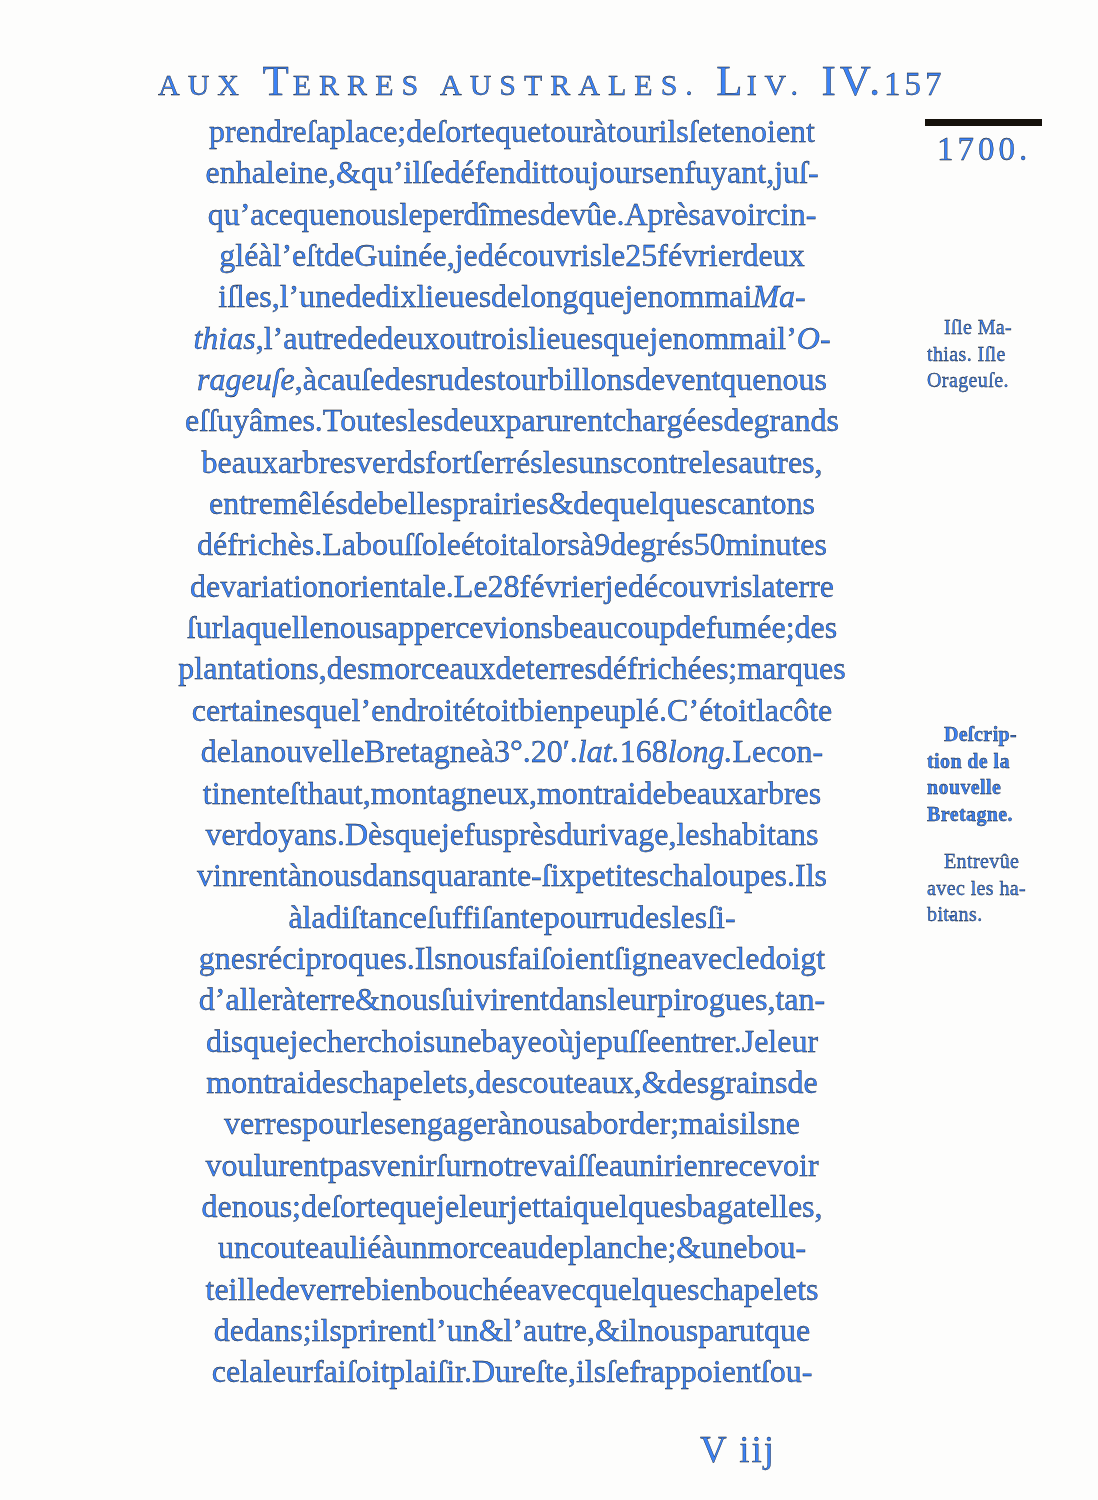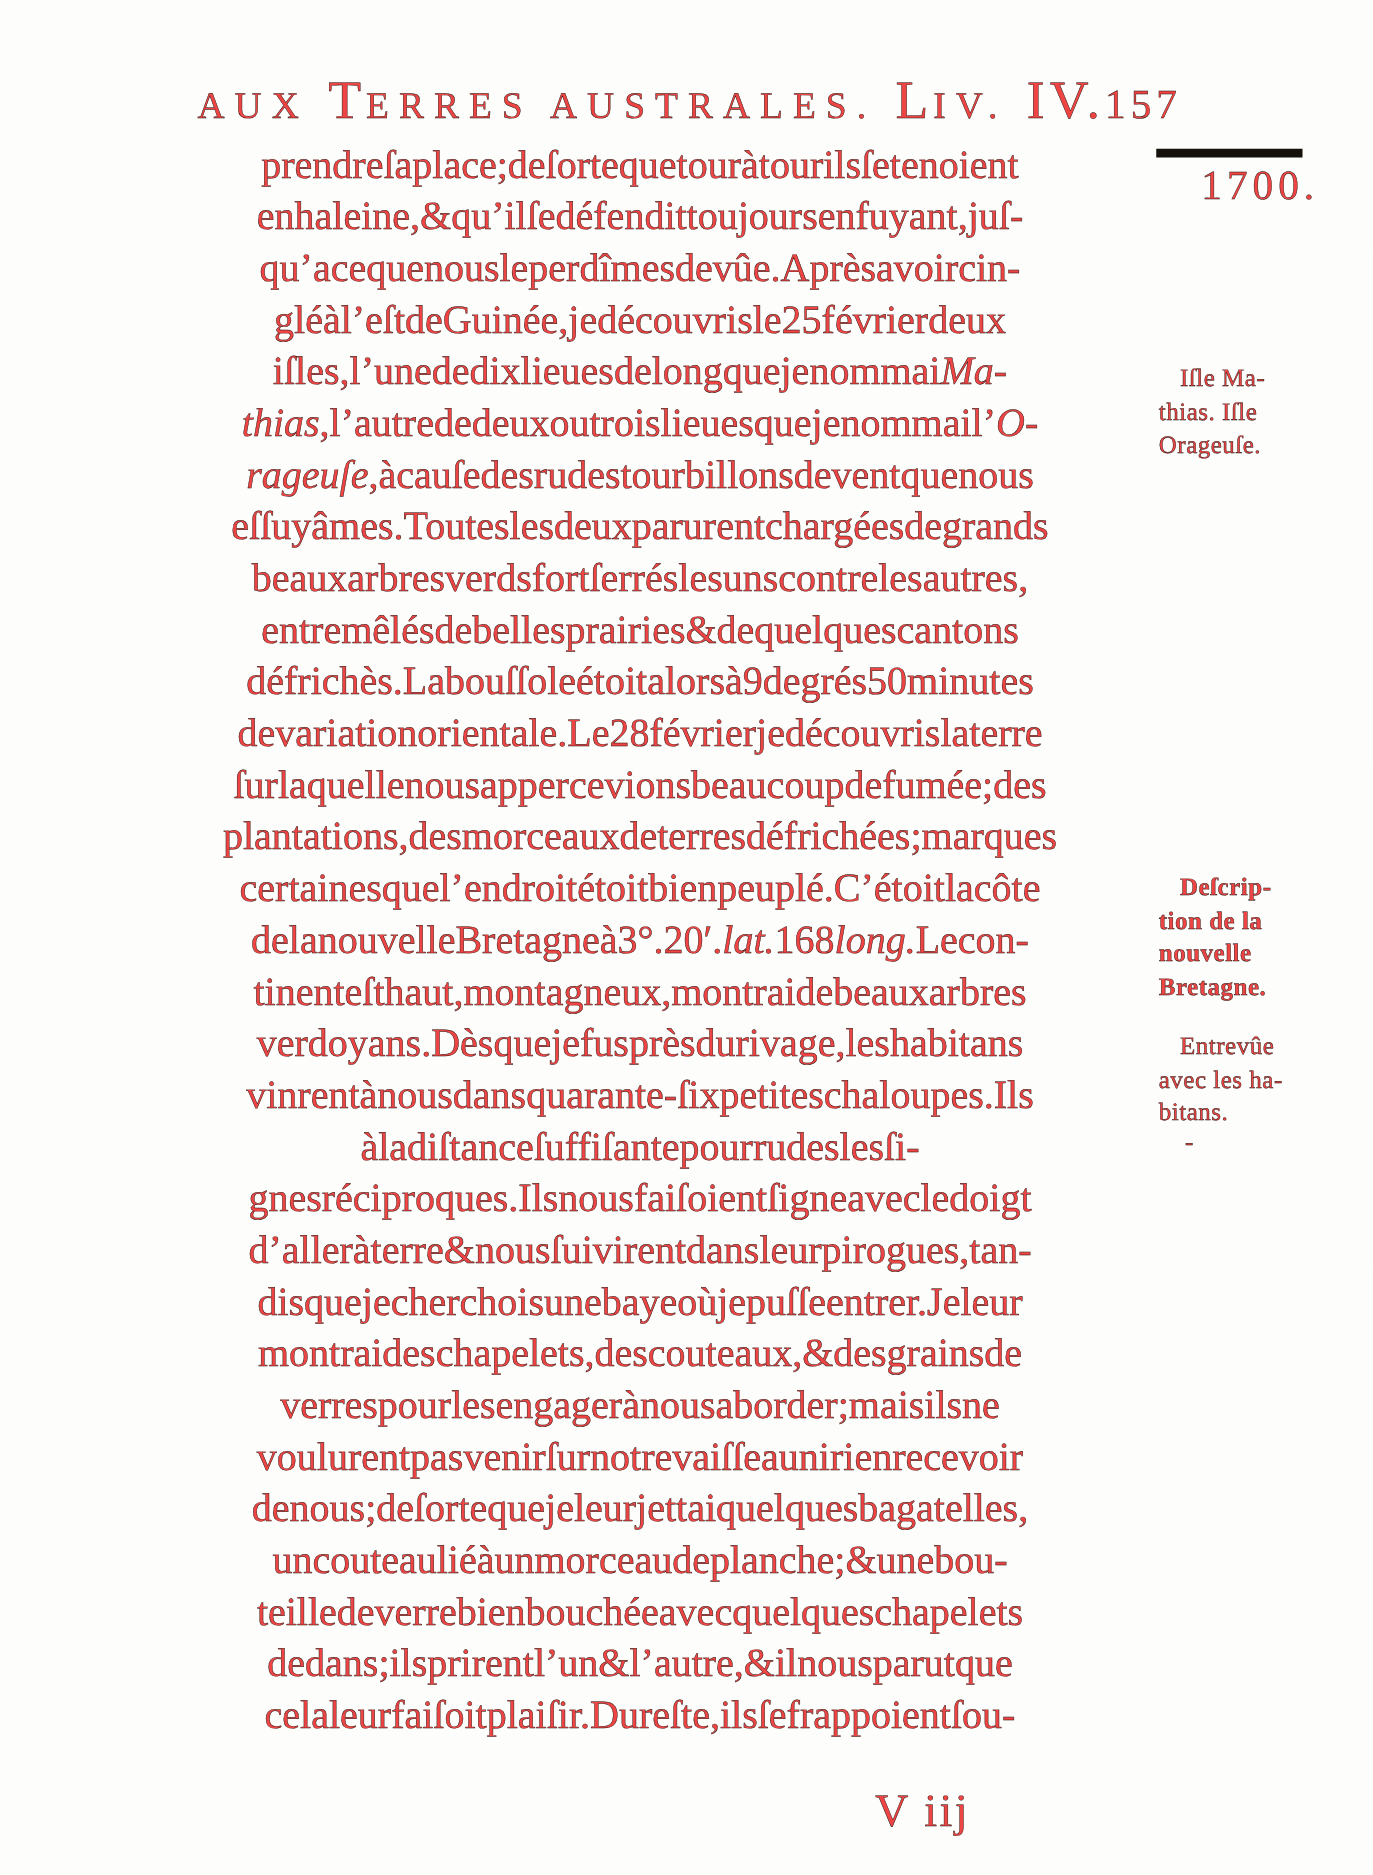--- a/index.html
+++ b/index.html
@@ -5,21 +5,21 @@
   html, body { margin: 0; padding: 0; }
   body {
     width: 1098px; height: 1500px;
     background: #ffffff;
     font-family: "Liberation Serif", serif;
   }
   .page {
     position: relative;
     width: 1098px; height: 1500px;
     background: #fdfdfc;
-    color: #ef4444;
+    color: #3b82f6;
     overflow: hidden;
     -webkit-text-stroke: 0.35px #15110b;
   }
   
   .running-head {
     position: absolute; left: 112px; top: 56px; width: 802px;
     display: flex; justify-content: space-between; align-items: baseline;
   }
   .head-title { padding-left: 46px; white-space: nowrap; }
   .cap-sm { font-size: 30px; letter-spacing: 8px; }
@@ -40,25 +40,25 @@
     position: absolute; left: 700px; top: 1428px;
     font-size: 37px; letter-spacing: 2px; white-space: pre;
   }
   
   .year-rule {
     position: absolute; left: 925px; top: 119px;
     width: 117px; height: 7px; background: #15110b;
   }
   .margin-year {
     position: absolute; left: 937px; top: 131px;
-    font-size: 33px; letter-spacing: 4px; margin-left: 24px;
+    font-size: 33px; letter-spacing: 4px;
   }
   .margin-note {
     position: absolute; left: 927px; width: 160px;
-    font-size: 20px; line-height: 26.5px; letter-spacing: 0.4px;
+    font-size: 20px; line-height: 26.5px; letter-spacing: 0.4px; margin-top: 24px;
   }
   .mn-0 { top: 290px; }
   .mn-1 { top: 697px; font-weight: bold; }
   .mn-2 { top: 824px; }
   .mline.indent { padding-left: 17px; }
   .margin-dash {
     position: absolute; left: 948px; top: 903px; font-size: 20px;
   }
 </style>
 </head>

